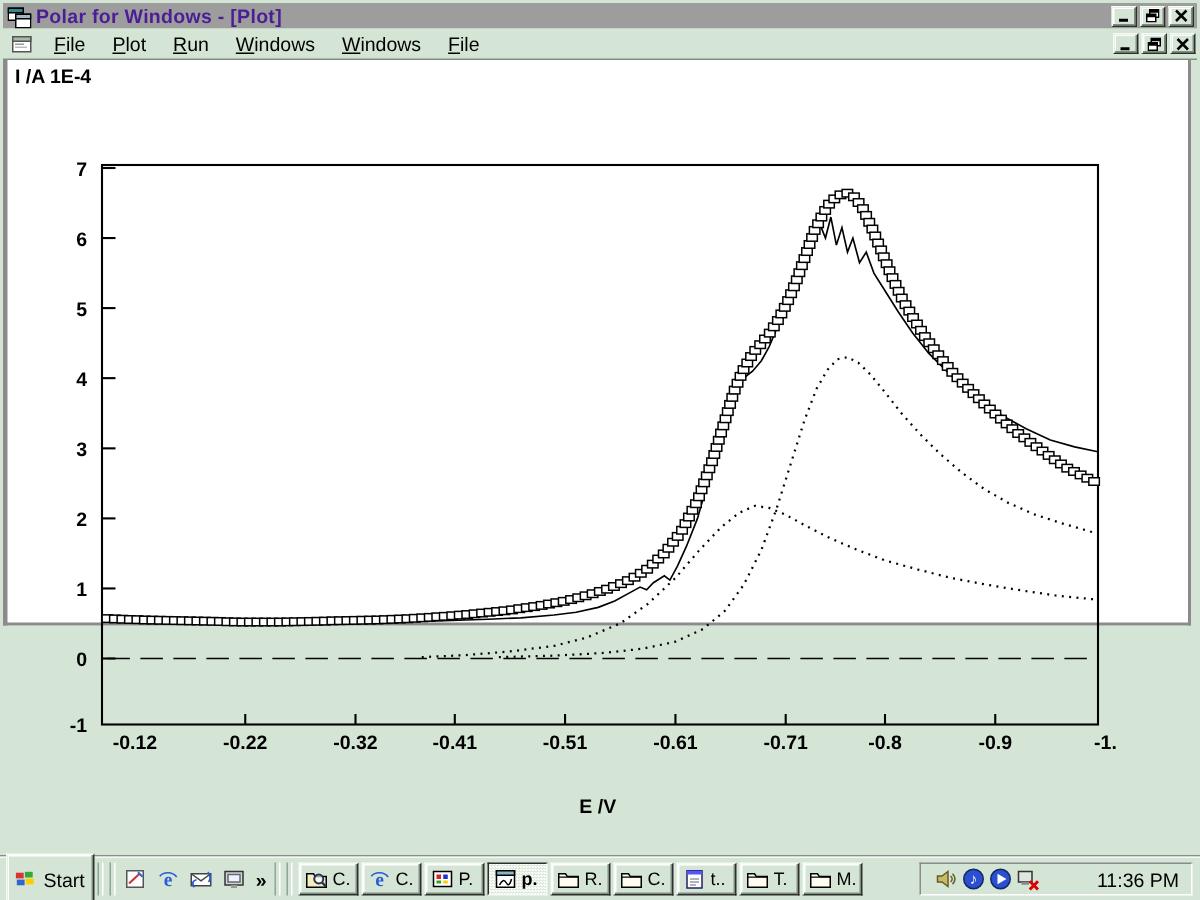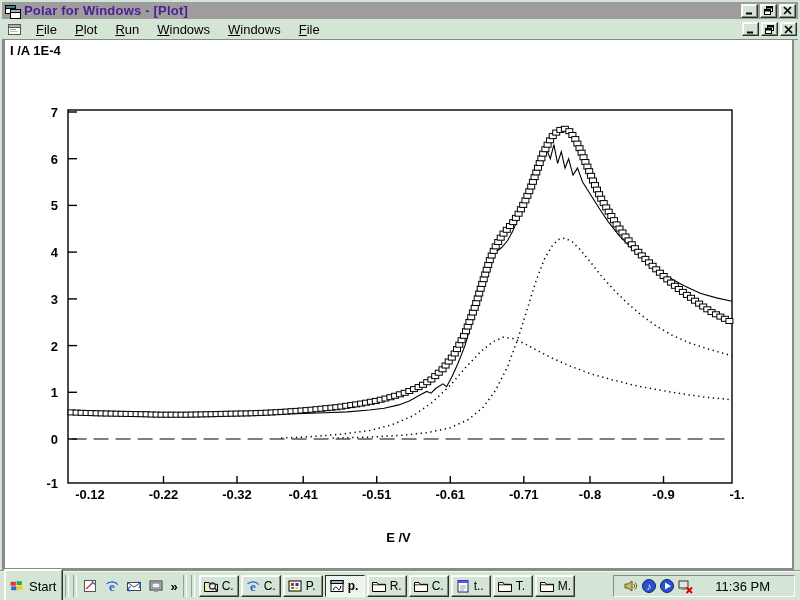--- a/index.html
+++ b/index.html
@@ -13,21 +13,21 @@
   .wbtn{width:17px;height:14px;background:#d5e5d5;border:1px solid;padding:0;cursor:default;
     border-color:#f6fbf6 #2e2e2e #2e2e2e #f6fbf6;box-shadow:inset -1px -1px 0 #7f8f7f,inset 1px 1px 0 #ffffff;
     display:flex;align-items:center;justify-content:center;margin-left:2px;}
   .menubar{position:absolute;left:2px;top:19px;right:2px;height:20px;background:#d5e5d5;
     border-bottom:1px solid #7f8f7f;display:flex;align-items:center;z-index:5;}
   .mico{width:15px;height:14px;margin:0 6px 0 5px;}
   .mitem{font-size:13px;padding:0 8px;margin-right:2px;}
   .mitem::first-letter{text-decoration:underline;}
   .mspacer{flex:1;}
   
-  .client{position:absolute;left:2px;top:40px;width:792px;height:530px;background:#fff;
+  .client{position:absolute;left:2px;top:40px;width:792px;height:377px;background:#fff;
     border-left:3px solid #8b8b8b;border-right:2px solid #8b8b8b;border-bottom:2px solid #8b8b8b;
     box-sizing:border-box;z-index:1;}
   .ylab{position:absolute;left:5px;top:3px;font-weight:bold;font-size:13px;}
   .xlab{position:absolute;left:0;right:0;top:490px;text-align:center;font-weight:bold;font-size:13px;}
   #plot-svg{position:absolute;left:0;top:0;width:800px;height:600px;z-index:2;pointer-events:none;}
   .tk{font:bold 13px "Liberation Sans",sans-serif;}
   
   .taskbar{position:absolute;left:0;right:0;bottom:0;height:28px;background:#d5e5d5;
     border-top:1px solid #f2f8f2;box-shadow:0 -1px 0 #8b8b8b;display:flex;align-items:center;
     padding:0 4px;z-index:6;}
@@ -42,21 +42,21 @@
   .task{height:22px;width:40px;box-sizing:border-box;display:flex;align-items:center;gap:3px;padding:0 3px;
     background:#d5e5d5;border:1px solid;border-color:#f6fbf6 #2e2e2e #2e2e2e #f6fbf6;
     box-shadow:inset -1px -1px 0 #7f8f7f,inset 1px 1px 0 #fff;font-size:12px;cursor:default;overflow:hidden;}
   .task.active{border-color:#2e2e2e #f6fbf6 #f6fbf6 #2e2e2e;box-shadow:none;font-weight:bold;
     background:repeating-conic-gradient(#ffffff 0% 25%,#dcebdc 0% 50%) 0 0/2px 2px;}
   .ticon{width:16px;height:16px;flex:0 0 16px;}
   .tlabel{white-space:nowrap;overflow:hidden;}
   .tray{position:absolute;right:5px;top:3px;width:182px;height:22px;box-sizing:border-box;
     border:1px solid;border-color:#8a8a8a #fff #fff #8a8a8a;display:flex;align-items:center;padding-left:8px;}
   .tray .ql{width:17px;height:17px;margin-right:1px;}
-  .clock{margin-left:auto;margin-right:24px;font-size:13px;}
+  .clock{margin-left:auto;margin-right:8px;font-size:13px;}
 </style>
 </head>
 <body>
 
 <div class="titlebar">
   <span class="tico"><svg width="16" height="16" viewBox="0 0 16 16" xmlns="http://www.w3.org/2000/svg">
         <rect x="0.5" y="1.5" width="10" height="8" fill="#fff" stroke="#000"></rect>
         <rect x="0.5" y="1.5" width="10" height="3" fill="#2e8b8b" stroke="#000"></rect>
         <rect x="5.5" y="5.5" width="10" height="9" fill="#fff" stroke="#000"></rect>
         <rect x="5.5" y="5.5" width="10" height="3" fill="#9ab8c8" stroke="#000"></rect>

